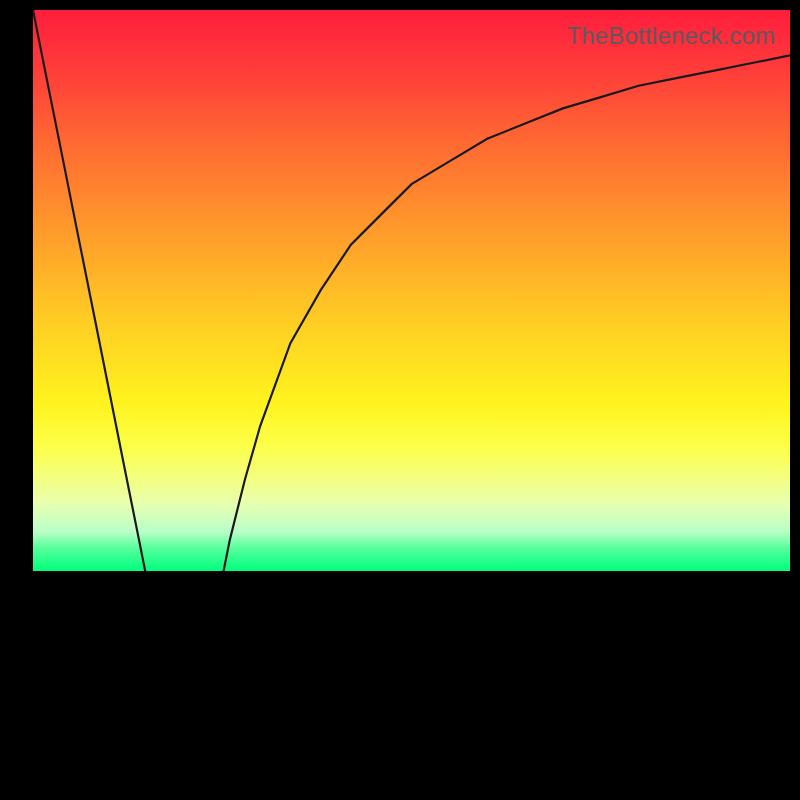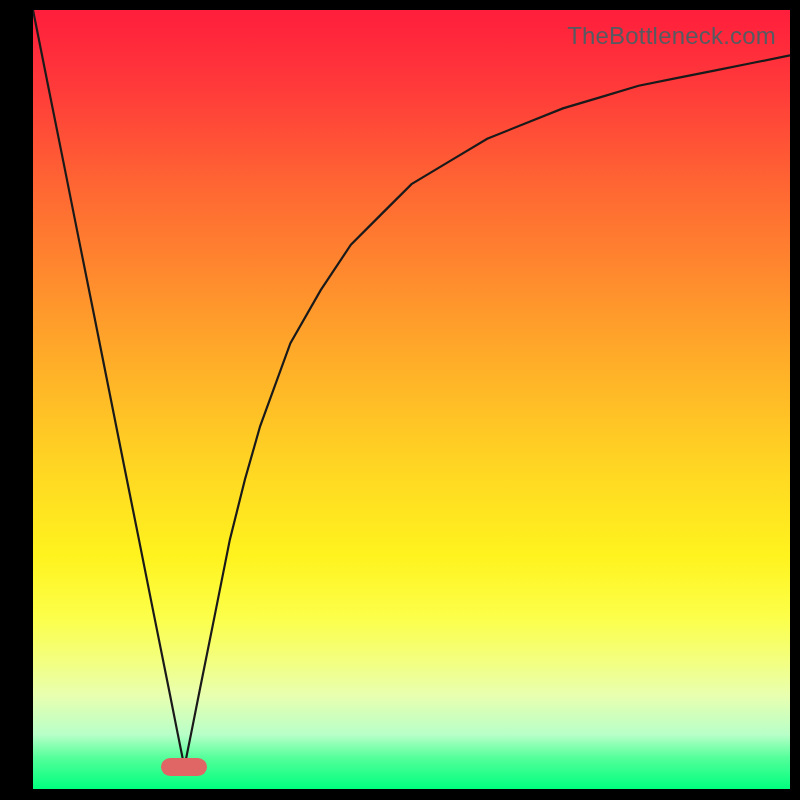--- a/index.html
+++ b/index.html
@@ -15,21 +15,21 @@
     position: relative;
     width: 800px;
     height: 800px;
     background: #000;
   }
   .plot {
     position: absolute;
     left: 33px;
     top: 10px;
     width: 757px;
-    height: 779px;
+    height: 561px;
     background: linear-gradient(to bottom,
       #ff1e3c 0%,
       #ff3a3a 10%,
       #ff6433 22%,
       #ff8a2e 34%,
       #ffb028 46%,
       #ffd423 58%,
       #fff31e 70%,
       #fcff4a 78%,
       #f4ff7a 83%,

